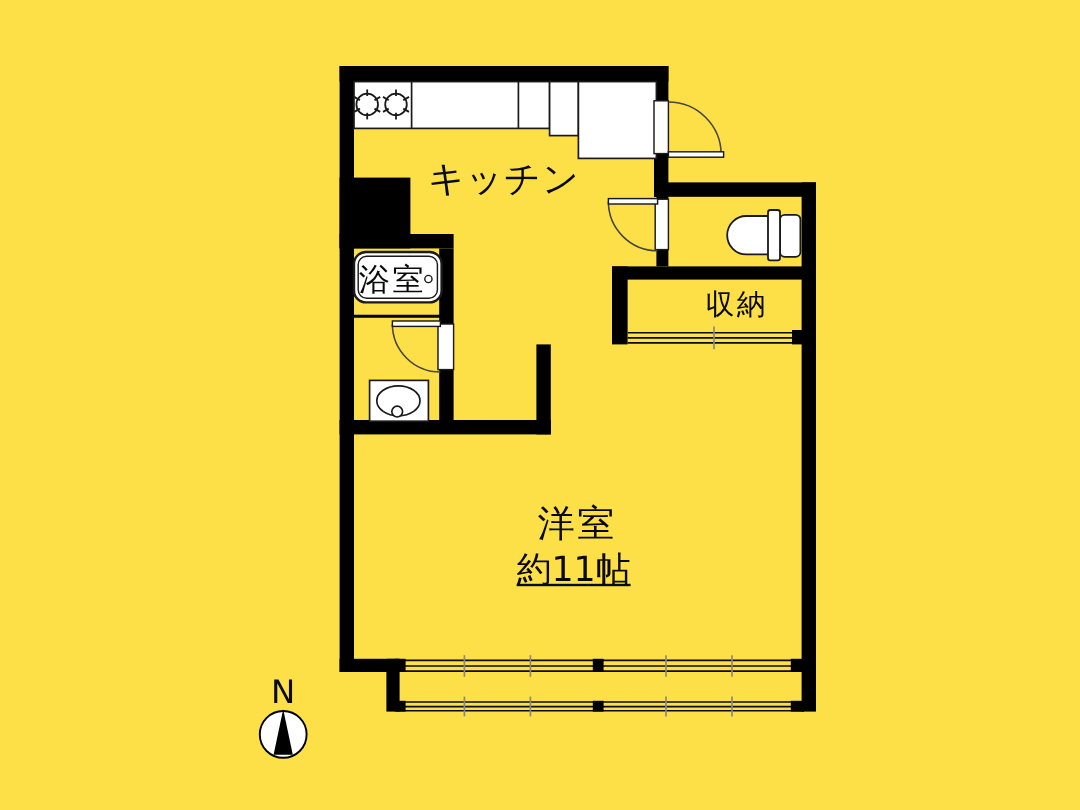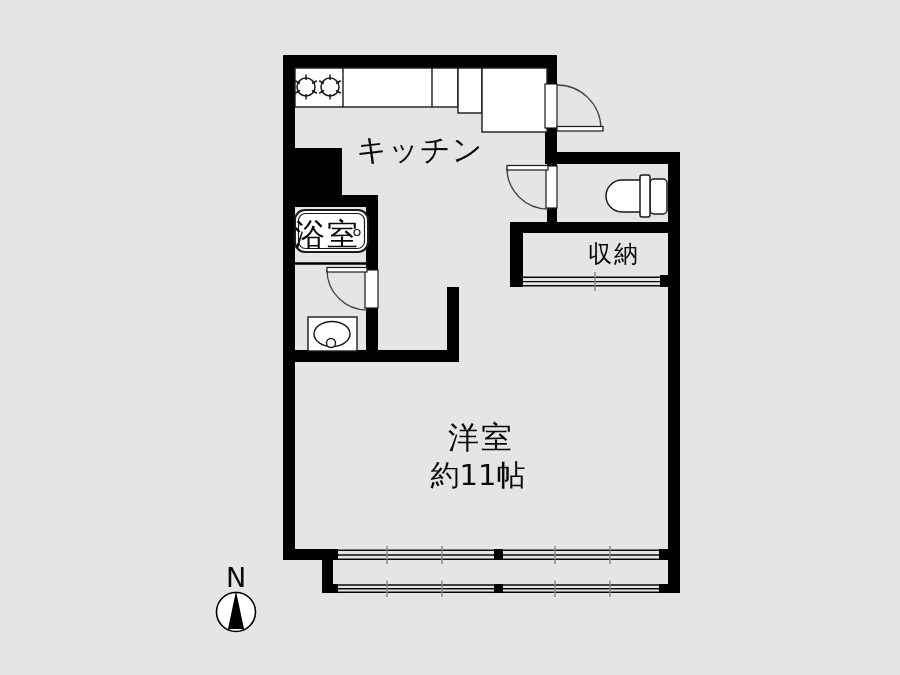--- a/index.html
+++ b/index.html
@@ -1,25 +1,25 @@
 <!DOCTYPE html>
 <html><head>
 <meta charset="utf-8">
 <style>
   html,body{margin:0;padding:0;background:#fff;}
-  #stage{position:relative;width:900px;height:675px;background:#e5e5e5;overflow:hidden;
+  #stage{position:relative;width:900px;height:675px;background:#fde047;overflow:hidden;
          font-family:"DejaVu Sans","Liberation Sans",sans-serif;}
   #plan-svg{position:absolute;left:0;top:0;}
   .lbl{position:absolute;transform:translate(-50%,-50%);color:#0a0a0a;white-space:nowrap;
        font-weight:500;letter-spacing:1px;line-height:1;}
   .lbl-kitchen{font-size:30px;}
-  .lbl-bath{font-size:31px;letter-spacing:2px;}
+  .lbl-bath{font-size:26px;letter-spacing:2px;}
   .lbl-storage{font-size:24px;letter-spacing:2px;margin-left:24px;}
   .lbl-room{font-size:31px;letter-spacing:2px;}
-  .lbl-size{font-size:29px;letter-spacing:0px;}
+  .lbl-size{font-size:29px;letter-spacing:0px;text-decoration:underline;}
   .lbl-n{font-size:27px;font-weight:400;letter-spacing:0;}
 </style>
 </head>
 <body>
 
 <div id="stage">
 
 <svg id="plan-svg" width="900" height="675" viewBox="0 0 900 675">
 
   <g fill="#000000" stroke="none">

